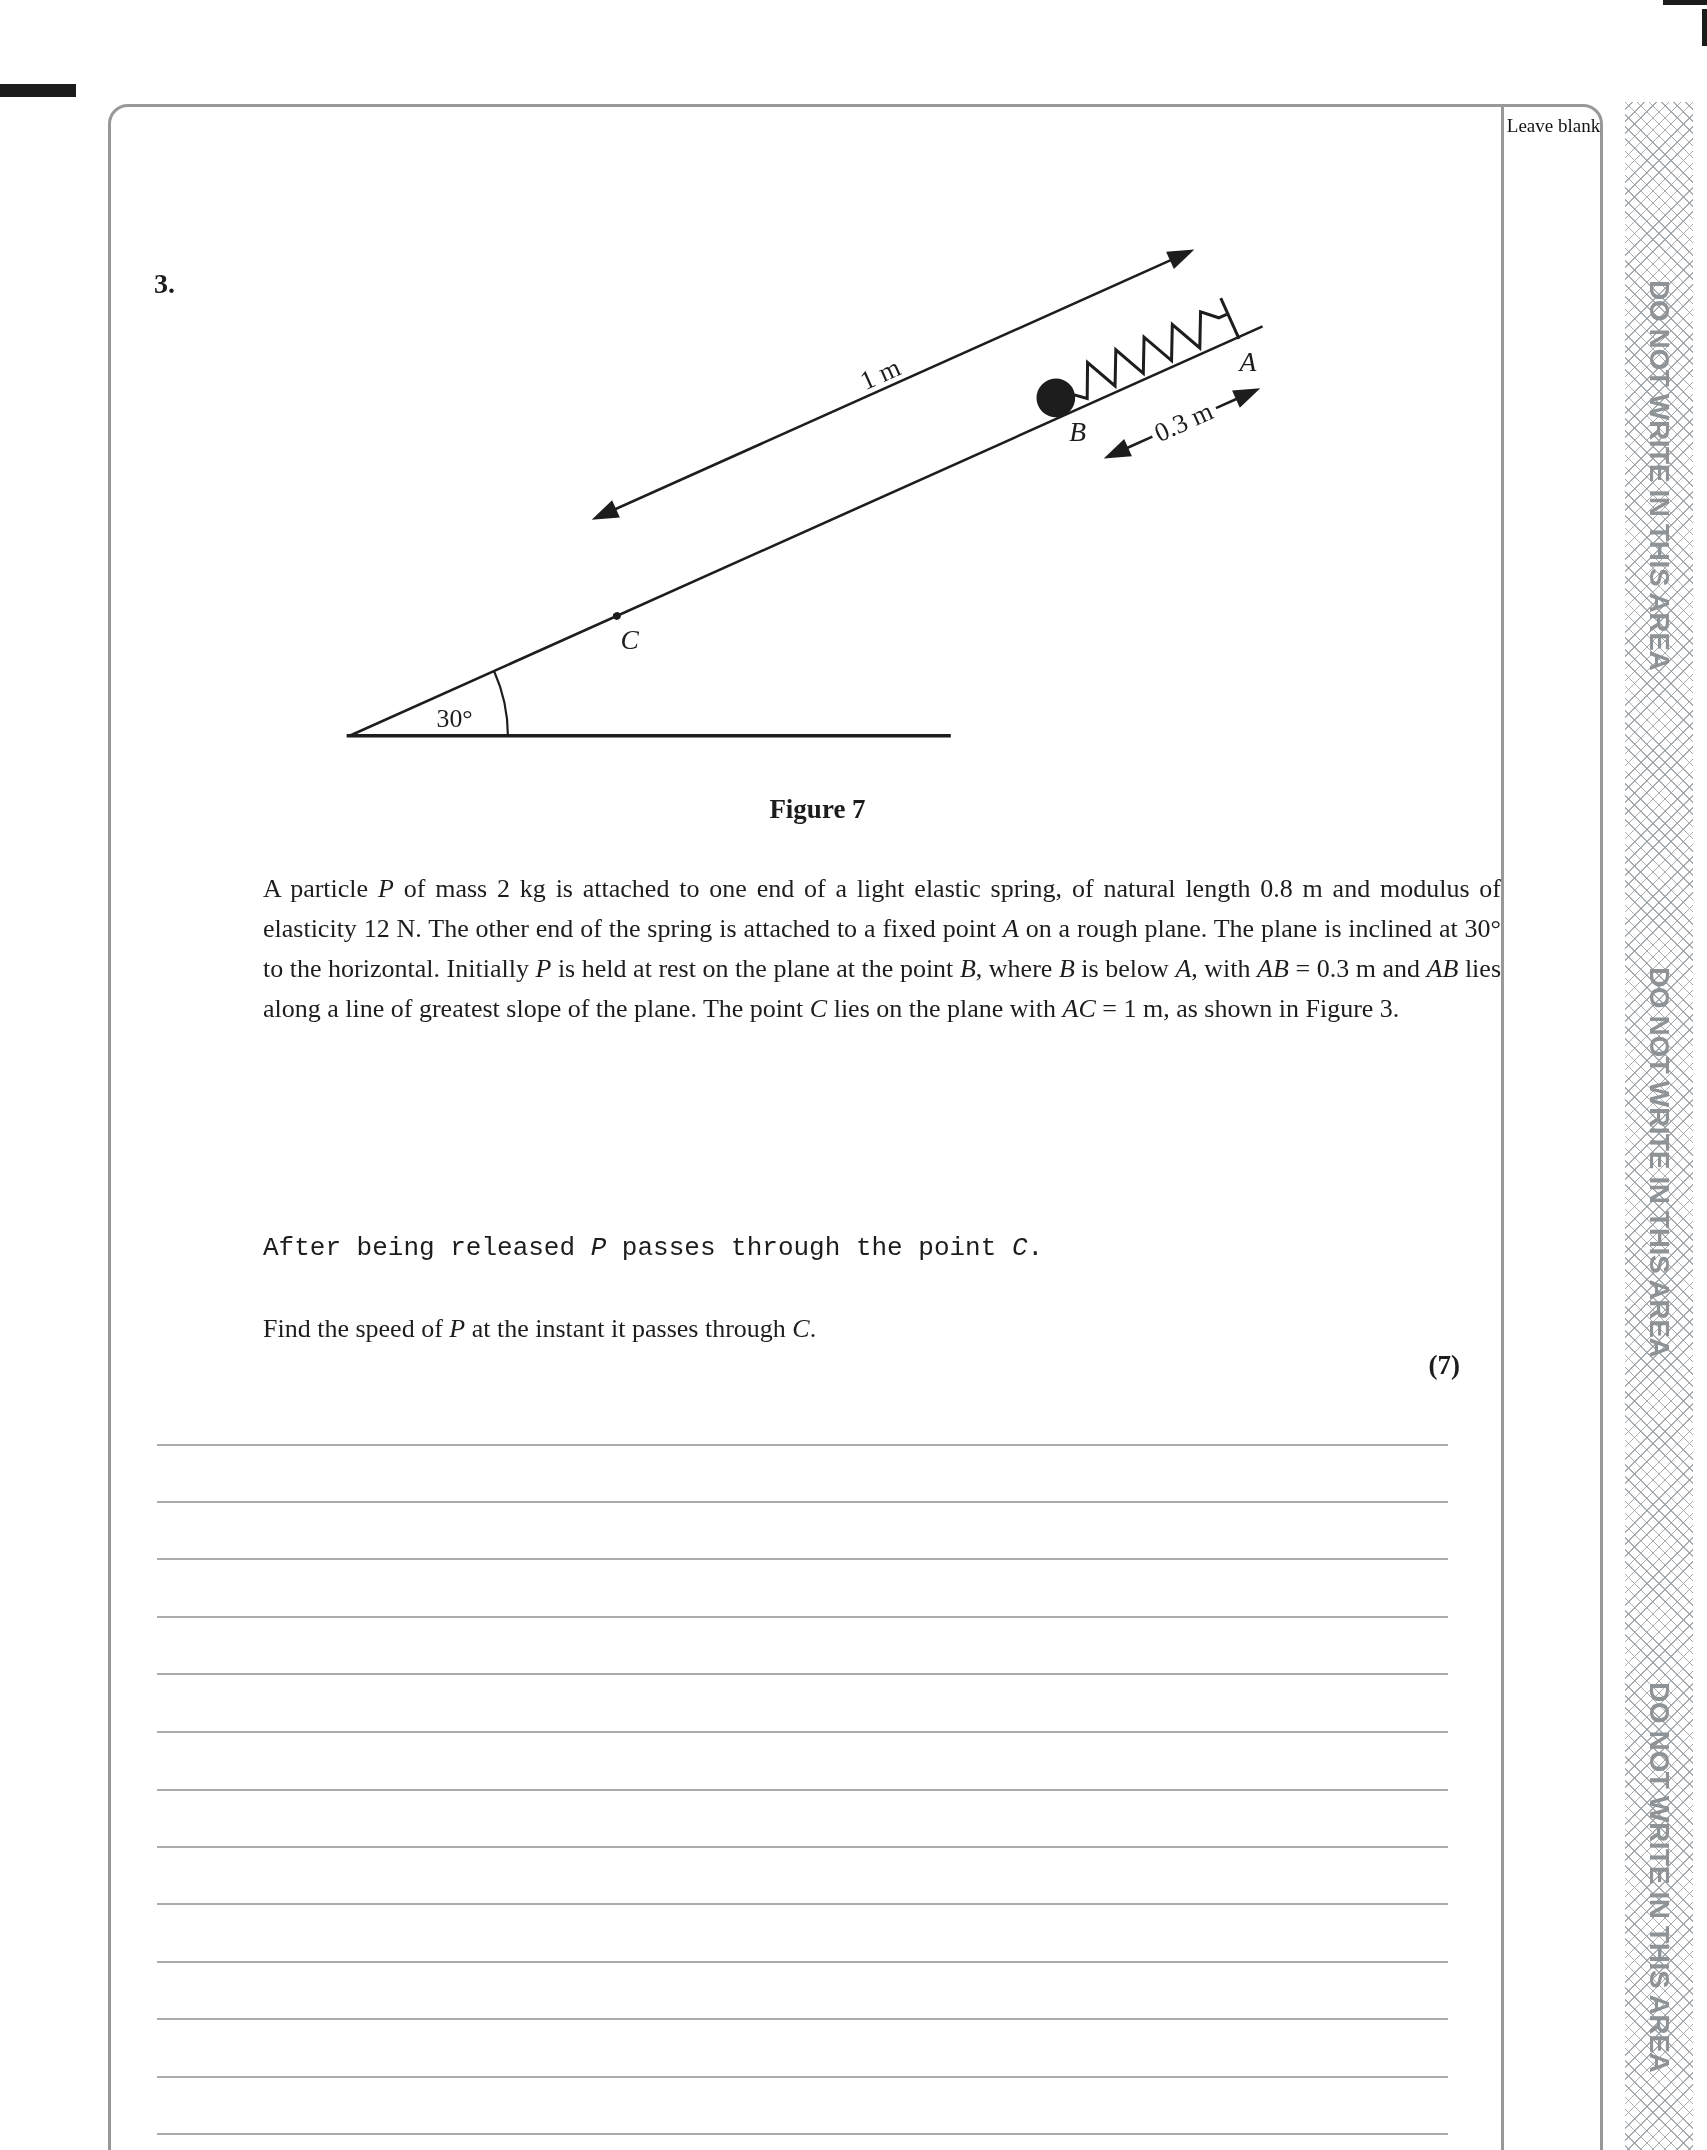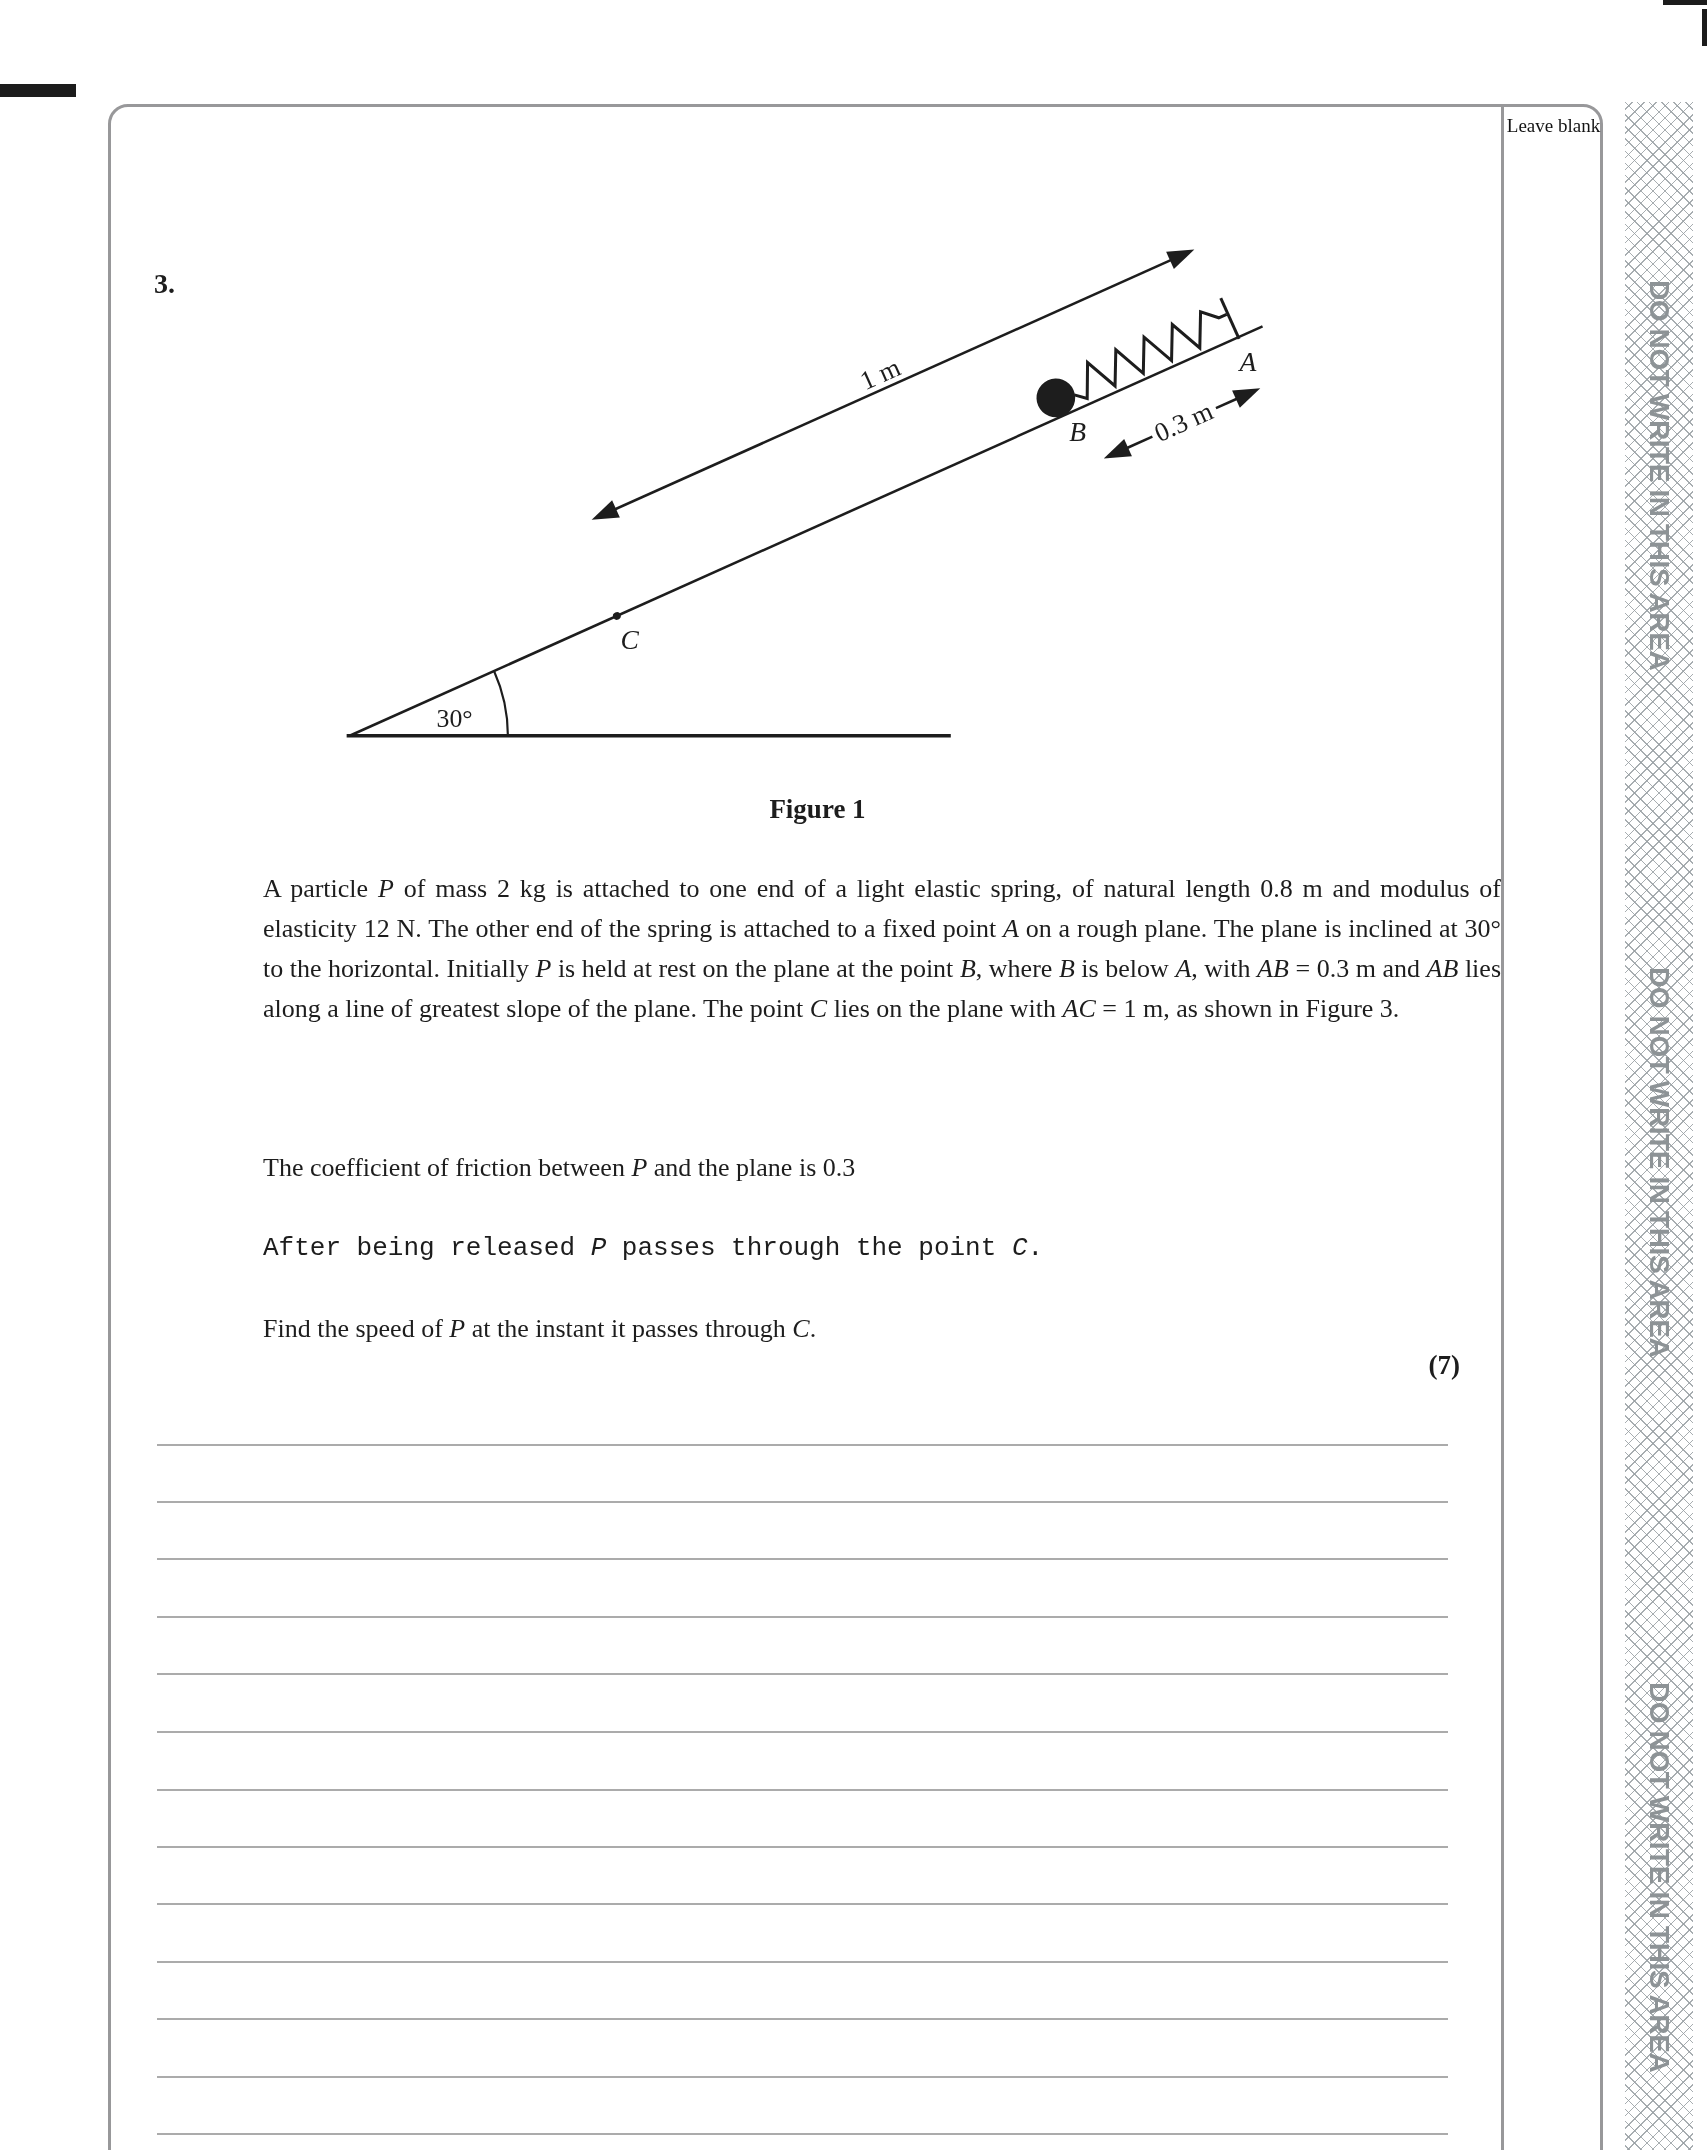--- a/index.html
+++ b/index.html
@@ -97,24 +97,23 @@
       <polygon points="2263,129 2201,151 2201,107" stroke="none"></polygon>
       <text x="2068" y="148" text-anchor="middle" font-size="62" stroke="none">0.3 m</text>
     </g>
 
     <text x="2251" y="442" text-anchor="middle" font-size="64" class="fig-italic">A</text>
     <text x="1855" y="604" text-anchor="middle" font-size="64" class="fig-italic">B</text>
     <text x="813" y="1088" text-anchor="middle" font-size="64" class="fig-italic">C</text>
     <text x="406" y="1270" text-anchor="middle" font-size="60">30°</text>
   </svg>
 
-  <div class="figure-caption">Figure 1</div>
+  <div class="figure-caption">Figure 7</div>
 
   <div class="para" id="p1">A particle <i>P</i> of mass 2 kg is attached to one end of a light elastic spring, of natural length 0.8 m and modulus of elasticity 12 N.  The other end of the spring is attached to a fixed point <i>A</i> on a rough plane.  The plane is inclined at 30° to the horizontal.  Initially <i>P</i> is held at rest on the plane at the point <i>B</i>, where <i>B</i> is below <i>A</i>, with <i>AB</i> = 0.3 m and <i>AB</i> lies along a line of greatest slope of the plane.  The point <i>C</i> lies on the plane with <i>AC</i> = 1 m, as shown in Figure 3.</div>
-  <div class="para" id="p2">The coefficient of friction between <i>P</i> and the plane is 0.3</div>
   <div class="para" id="p3">After being released <i>P</i> passes through the point <i>C</i>.</div>
   <div class="para" id="p4">Find the speed of <i>P</i> at the instant it passes through <i>C</i>.</div>
   <div class="marks">(7)</div>
 
   <div id="answer-lines-host">
       <div class="answer-line" style="top: 1444px;"></div>
       <div class="answer-line" style="top: 1501px;"></div>
       <div class="answer-line" style="top: 1558px;"></div>
       <div class="answer-line" style="top: 1616px;"></div>
       <div class="answer-line" style="top: 1673px;"></div>

